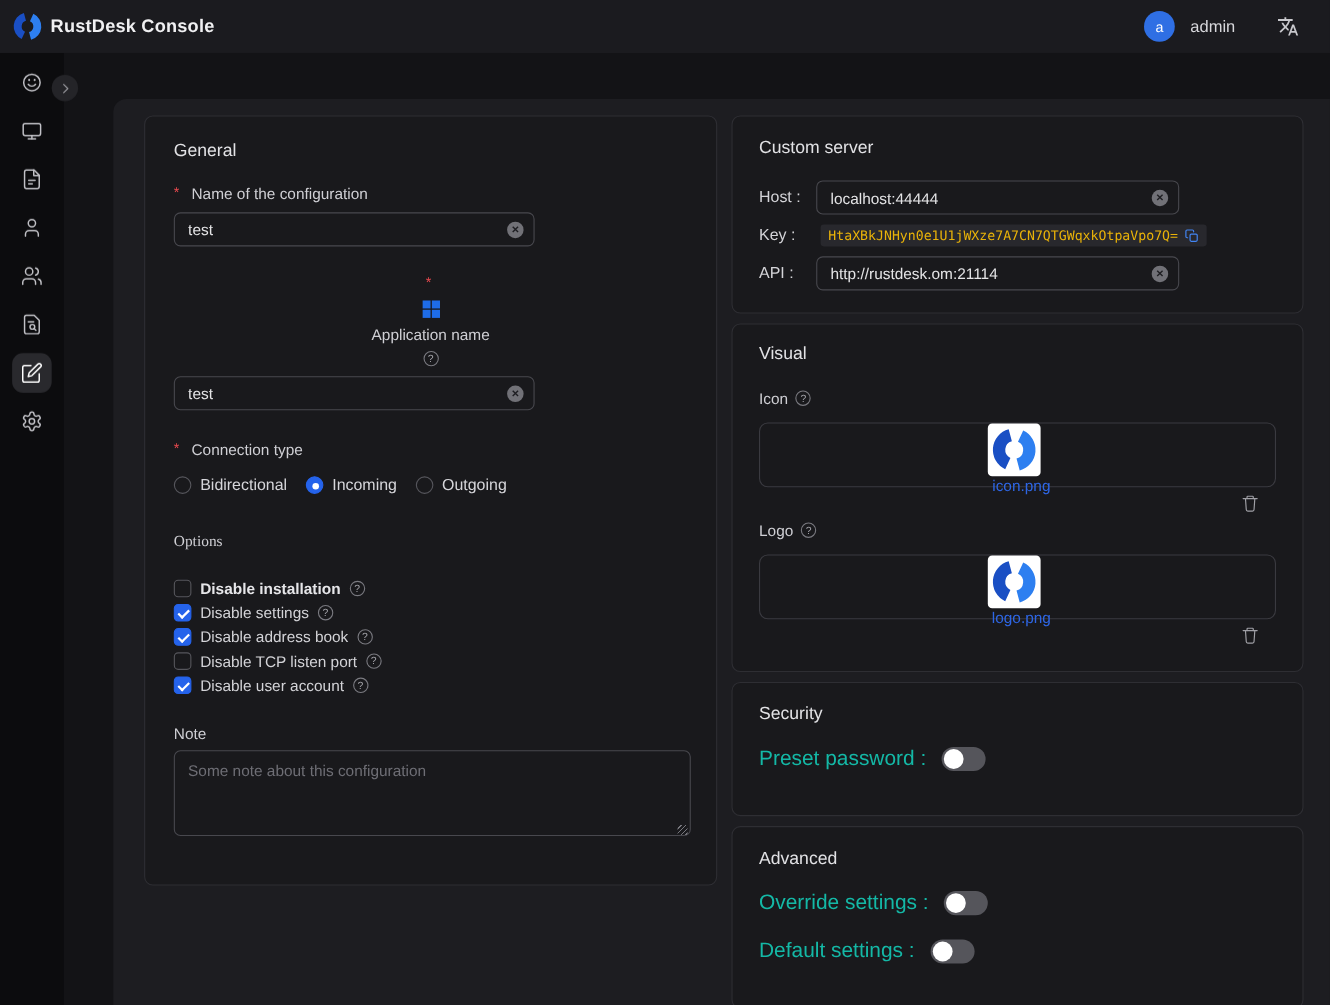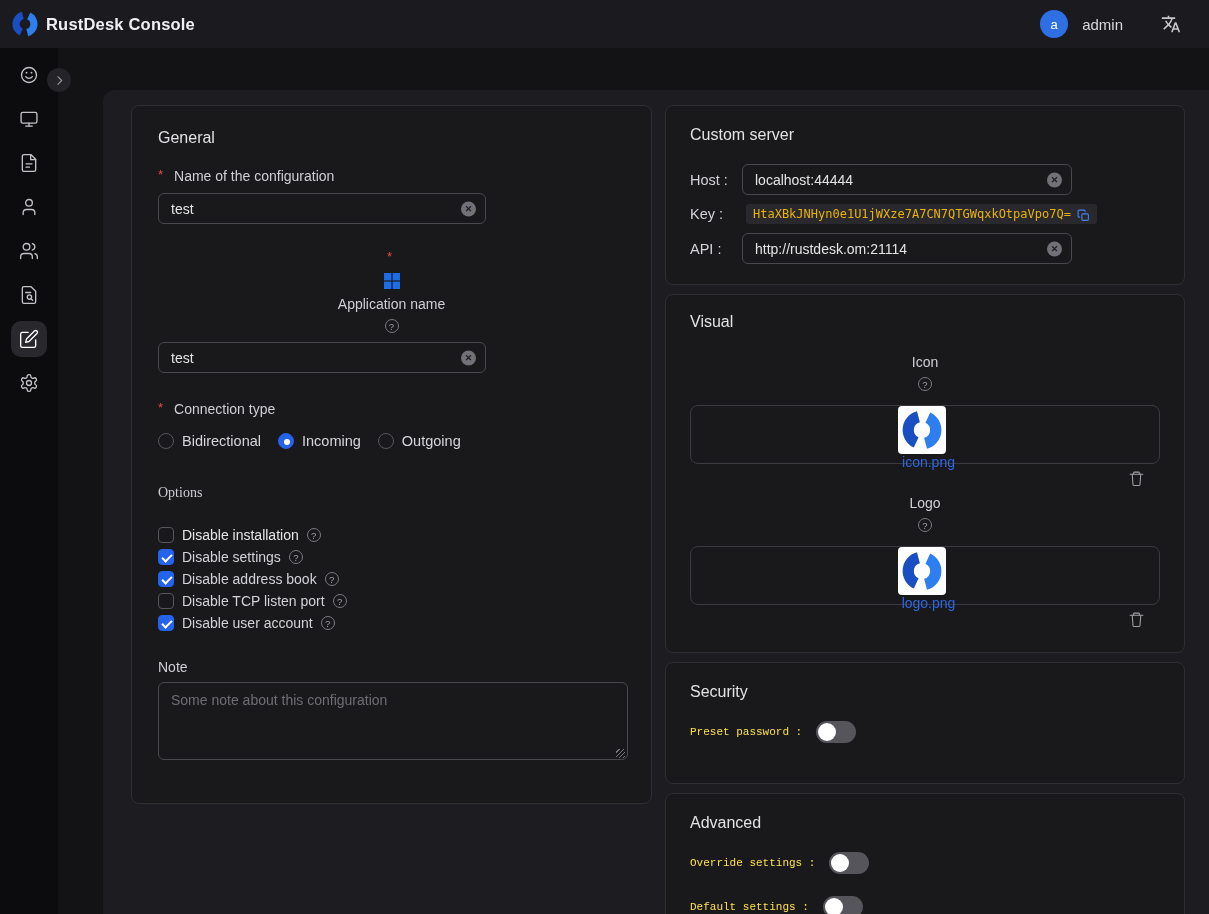--- a/index.html
+++ b/index.html
@@ -76,21 +76,21 @@
                      border-radius:50%; background:#fff; }
   .radio-label { font-size:14.5px; color:#d6d6da; }
 
   .cb-group { margin-top:23px; }
   .cb-row { display:flex; align-items:center; gap:8px; height:22px; cursor:pointer; }
   .cb { width:16px; height:16px; border-radius:4px; border:1px solid #56565c; position:relative; flex:0 0 auto; }
   .cb.on { background:#2563eb; border-color:#2563eb; }
   .cb.on::after { content:""; position:absolute; left:3px; top:4px; width:8px; height:4px;
                   border-left:2px solid #fff; border-bottom:2px solid #fff; transform:rotate(-45deg); }
   .cb-label { font-size:14px; color:#d3d3d7; }
-  .cb-label.bold { font-weight:400; color:#e6e6e9; }
+  .cb-label.bold { font-weight:700; color:#e6e6e9; }
 
   .note-label { margin-top:25px; font-size:14px; color:#cfcfd4; }
   .note-wrap { position:relative; margin-top:7px; width:470px; }
   .note-wrap textarea { width:100%; height:78px; background:transparent; border:1px solid #48484e;
                         border-radius:6px; padding:9px 12px; font-size:14px; color:#e4e4e6; resize:none;
                         font-family:"Liberation Sans", sans-serif; outline:none; }
   .note-wrap textarea::placeholder { color:#6e6e75; }
   .resize-handle { position:absolute; right:3px; bottom:6px; width:9px; height:9px;
                    background:repeating-linear-gradient(135deg, transparent 0 2px, #77777d 2px 3px); }
 
@@ -104,40 +104,40 @@
   .key-chip { margin-left:4px; background:#28282d; border-radius:3px; padding:3px 7px;
               display:inline-flex; align-items:center; gap:6px; }
   .key-text { font-family:"DejaVu Sans Mono", monospace; font-size:12px; color:#eab308; white-space:nowrap; }
   .copy-btn { width:13px; height:13px; cursor:pointer; }
   .copy-btn svg { width:13px; height:13px; stroke:#4285f4; fill:none; stroke-width:2;
                   stroke-linecap:round; stroke-linejoin:round; }
 
   
   .visual { padding:18px 24px 47px 24px; margin-bottom:9px; }
   .visual .card-title { margin-bottom:23px; }
-  .upload-label { font-size:14px; color:#cfcfd4; display:flex; align-items:center; gap:7px; margin-bottom:14px;flex-direction:column; }
+  .upload-label { font-size:14px; color:#cfcfd4; display:flex; align-items:center; gap:7px; margin-bottom:14px; }
   .file-row { border:1px solid #3a3a40; border-radius:8px; height:59px; display:flex; align-items:center;
               padding:0 14px 0 8px; margin-bottom:31px;flex-direction:column; }
   .file-row:last-child { margin-bottom:0; }
   .thumb { width:48px; height:48px; background:#fff; border-radius:4px;
            display:flex; align-items:center; justify-content:center; flex:0 0 auto; }
   .thumb svg { width:40px; height:40px; }
   .file-link { margin-left:13px; font-size:14px; color:#2e66e5; cursor:pointer; }
   .trash-btn { margin-left:auto; width:17px; height:17px; cursor:pointer; }
   .trash-btn svg { width:17px; height:17px; stroke:#a0a0a6; fill:none; stroke-width:1.5;
                    stroke-linecap:round; stroke-linejoin:round; }
 
   
   .security { padding:20px 24px 40px 24px; margin-bottom:9px; }
   .security .card-title { margin-bottom:20px; }
   .advanced { padding:20px 24px 40px 24px; min-height:160px; }
   .advanced .card-title { margin-bottom:20px; }
   .toggle-row { display:flex; align-items:center; margin-bottom:22px; }
   .toggle-row:last-child { margin-bottom:0; }
-  .toggle-label { font-size:11px; color:#fde047; margin-right:14px;font-family:Liberation Mono, monospace; }
+  .toggle-label { font-size:19px; color:#14b8a6; margin-right:14px; }
   .toggle { width:40px; height:22px; border-radius:11px; background:#55555b; position:relative; cursor:pointer; }
   .toggle::after { content:""; position:absolute; left:2px; top:2px; width:18px; height:18px;
                    border-radius:50%; background:#fff; transition:left .1s; }
 </style>
 </head>
 <body>
 
 <div class="topbar">
   <svg class="logo" viewBox="0 0 32 32">
     <path d="M 20.65 6.03 A 11 11 0 0 1 18.85 26.63" stroke="#2d7ff0" stroke-width="9" fill="none"></path>

